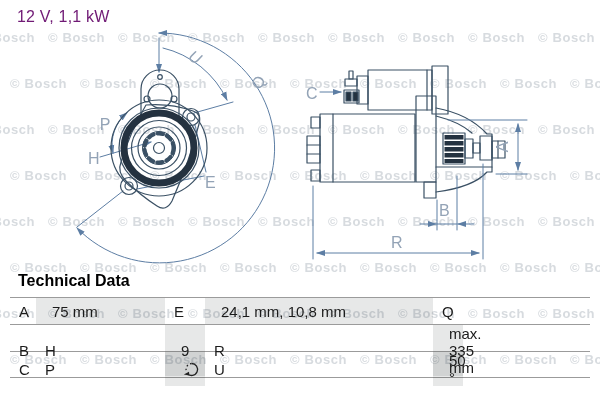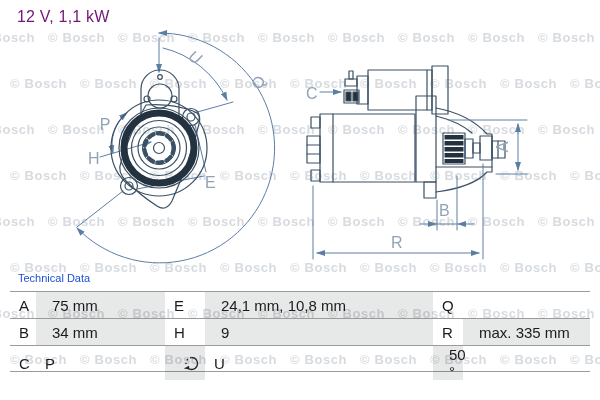--- a/index.html
+++ b/index.html
@@ -5,21 +5,21 @@
   * { margin:0; padding:0; box-sizing:border-box; }
   html,body { width:600px; height:400px; }
   body { position:relative; background:#ffffff; font-family:"Liberation Sans",sans-serif; overflow:hidden; }
   #wmlayer { position:absolute; inset:0; z-index:0; }
   .wm { position:absolute; font-size:13px; font-weight:bold; color:#d7dbdf; letter-spacing:.6px; white-space:nowrap; }
   #content { position:absolute; inset:0; z-index:1; }
   .title { position:absolute; left:17px; top:8px; font-size:16px; color:#701a75; letter-spacing:.2px; }
   svg { display:block; }
   svg text { font-family:"Liberation Sans",sans-serif; font-size:16px; fill:#93a3b6; }
   .table { position:absolute; left:10px; top:270px; width:580px; }
-  .thead { font-size:11px; font-weight:normal; color:#1d4ed8; padding:2px 0 7px 8px; }
+  .thead { font-size:16px; font-weight:bold; color:#000000; padding:2px 0 7px 8px; }
   .trow { display:grid; grid-template-columns:26px 129px 40px 228px 30px 127px;
           height:27px; border-top:1px solid #9b9b9b; align-items:center;
           font-size:15px; color:#1b1b1b; }
   .trow:last-child { border-bottom:1px solid #9b9b9b; }
   .tk { padding-left:9px; }
   .tv { background:rgba(33,36,41,.105); height:100%; display:flex; align-items:center; padding-left:16px; }
   .tv svg { margin-left:2px; }
 </style>
 </head>
 <body>
@@ -221,21 +221,20 @@
     <div>
         <div class="trow">
           <div class="tk">A</div>
           <div class="tv">75 mm</div>
           <div class="tk">E</div>
           <div class="tv">24,1 mm, 10,8 mm</div>
           <div class="tk">Q</div>
         </div>
         <div class="trow">
           <div class="tk">B</div>
-          <div class="tv">34 mm</div>
           <div class="tk">H</div>
           <div class="tv">9</div>
           <div class="tk">R</div>
           <div class="tv">max. 335 mm</div>
         </div>
         <div class="trow">
           <div class="tk">C</div>
           <div class="tk">P</div>
           <div class="tv">
             <svg width="17" height="17" viewBox="0 0 17 17">

